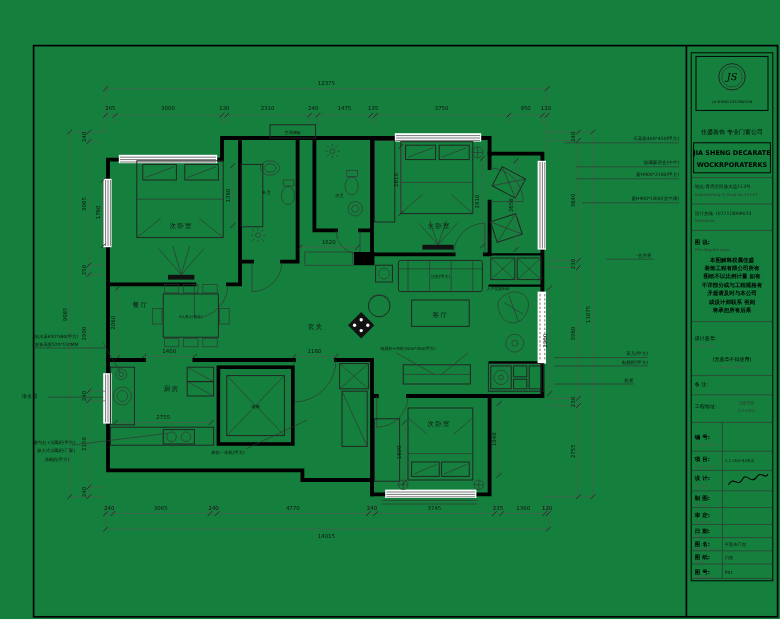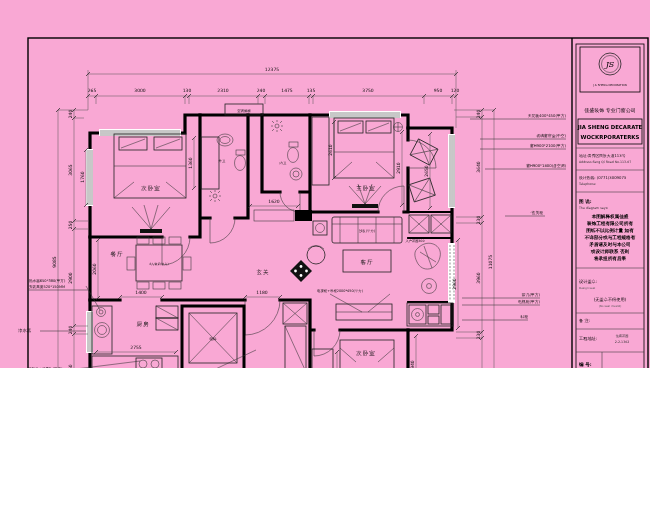--- a/index.html
+++ b/index.html
@@ -1,16 +1,16 @@
 <!DOCTYPE html>
 <html><head>
 <meta charset="utf-8">
 <style>
   html,body{margin:0;padding:0;background:#fff;}
-  .page{position:relative;width:650px;height:368px;background:#f9a8d4;overflow:hidden;}
+  .page{position:relative;width:650px;height:516px;background:#15803d;overflow:hidden;}
   svg{font-family:"DejaVu Sans",sans-serif;}
   .wall{stroke:#000;stroke-width:3.2;fill:none;stroke-linecap:square;}
   .wall2{stroke:#000;stroke-width:1.8;fill:none;stroke-linecap:square;}
   .thin{stroke:#222;stroke-width:.8;fill:none;}
   .thin5{stroke:#333;stroke-width:.55;fill:none;}
   .dim{stroke:#555;stroke-width:.5;fill:none;}
   .tick{stroke:#222;stroke-width:.7;fill:none;}
   .dash{stroke:#444;stroke-width:.6;fill:none;stroke-dasharray:2 1.5;}
   .dtxt{font-size:4.5px;fill:#111;}
   .rtxt{font-size:5.5px;fill:#111;letter-spacing:1px;}

